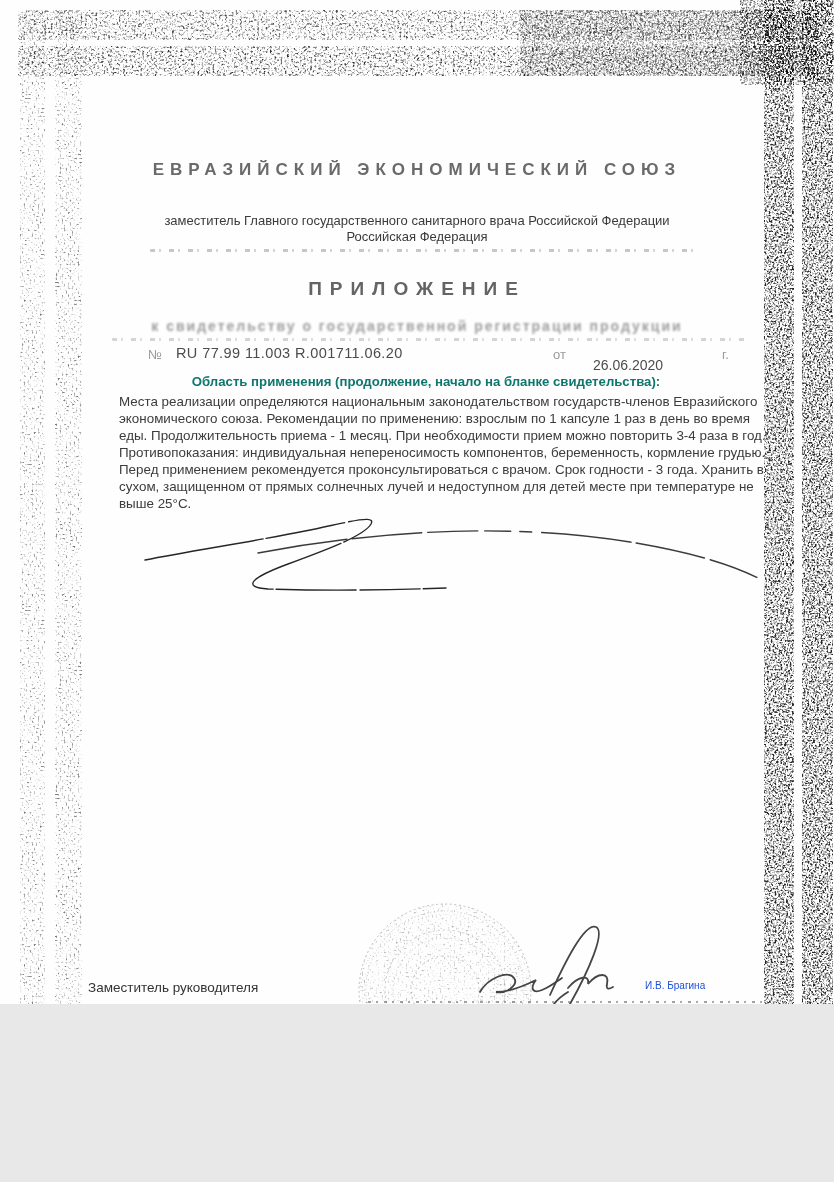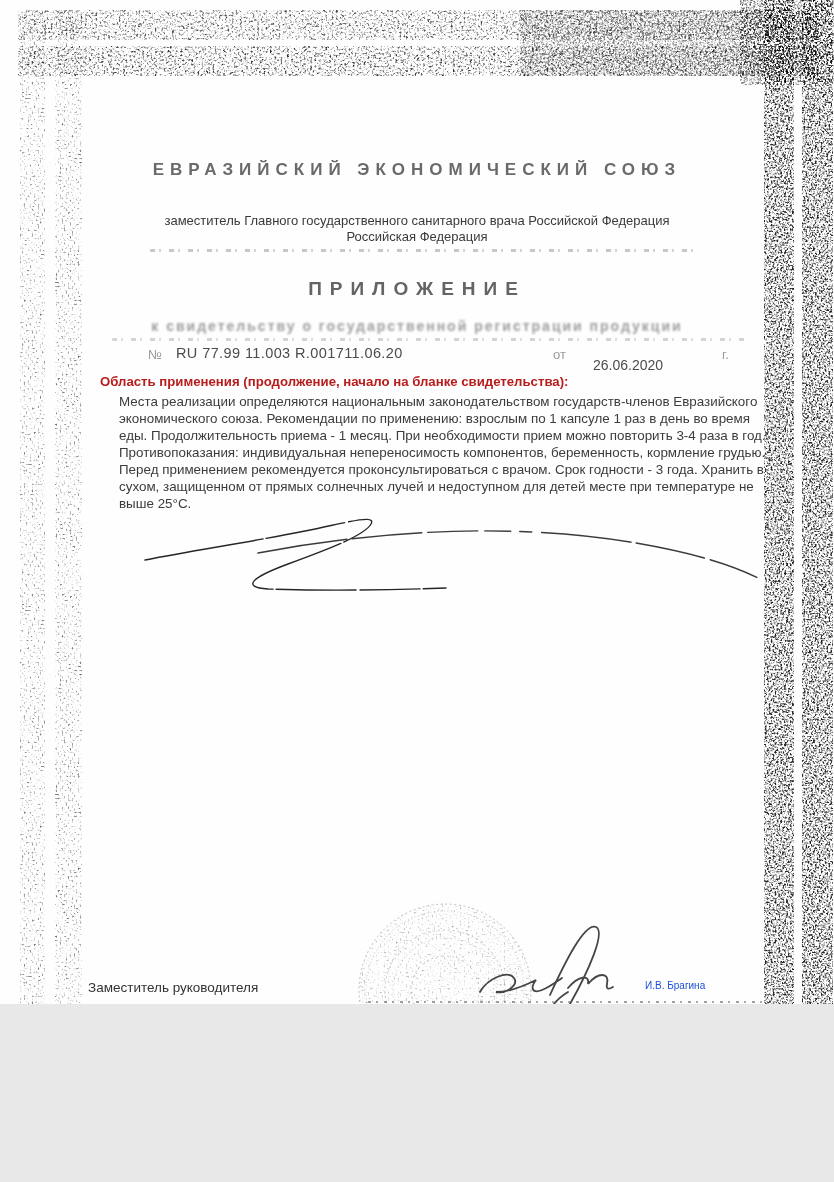--- a/index.html
+++ b/index.html
@@ -29,21 +29,21 @@
     color:#8d8d8d;filter:blur(1px);opacity:.85;}
   .subtitle-underline{top:338px;left:112px;width:636px;opacity:.3;}
   .num-prefix{top:347px;left:148px;font-size:13px;color:#9a9a9a;filter:blur(.5px);}
   .reg-number{top:345px;left:176px;font-size:14.5px;color:#4c4c4c;letter-spacing:.4px;filter:blur(.3px);}
   .date-prep{top:347px;left:553px;font-size:13px;color:#9a9a9a;filter:blur(.6px);}
   .date-value{top:357px;left:593px;font-size:14px;color:#4c4c4c;filter:blur(.3px);}
   .date-suffix{top:347px;left:722px;font-size:13px;color:#9a9a9a;filter:blur(.6px);}
 
   
   .section-heading{top:374px;left:100px;width:652px;font-size:13.2px;font-weight:bold;
-    color:#b91c1c;filter:blur(.2px);}
+    color:#0f766e;filter:blur(.2px);text-align:center;}
   .body-paragraph{top:393px;left:100px;width:652px;font-size:13.4px;line-height:17px;
     color:#3c3c3c;filter:blur(.25px);text-align:left;margin-left:19px;}
 
   
   .deputy-title{top:980px;left:88px;font-size:13.5px;color:#333;filter:blur(.3px);}
   .signer-name{top:980px;left:645px;font-size:10px;color:#1d4ed8;filter:blur(.25px);}
   .sig-dashline{top:1001px;left:368px;width:394px;height:2px;opacity:.55;filter:blur(.2px);
     background:repeating-linear-gradient(90deg,#555 0 3px,transparent 3px 8px,#666 8px 10px,transparent 10px 16px);}
   .fio-faint{top:1009px;left:628px;width:86px;opacity:.35;}
   .frow1{top:1014px;left:92px;width:372px;opacity:.32;}
@@ -104,21 +104,21 @@
       <circle cx="445" cy="990" r="86" stroke-width="1" stroke-dasharray="2 2.6"></circle>
       <circle cx="445" cy="990" r="79" stroke-width="0.8" stroke-dasharray="1 2.4"></circle>
       <circle cx="445" cy="990" r="60" stroke-width="0.9" stroke-dasharray="2 3"></circle>
       <circle cx="445" cy="990" r="52" stroke-width="0.7" stroke-dasharray="1 2.8"></circle>
       <circle cx="445" cy="990" r="34" stroke-width="0.8" stroke-dasharray="2 3.4"></circle>
       <rect x="355" y="900" width="180" height="180" stroke="none" filter="url(#fLight)" clip-path="url(#stampClip)" opacity="0.45"></rect>
     </g>
   </svg>
 
   <div class="abs center union-title">ЕВРАЗИЙСКИЙ ЭКОНОМИЧЕСКИЙ СОЮЗ</div>
-  <div class="abs center official-line">заместитель Главного государственного санитарного врача Российской Федерация</div>
+  <div class="abs center official-line">заместитель Главного государственного санитарного врача Российской Федерации</div>
   <div class="abs center country-line">Российская Федерация</div>
   <div class="abs dashrow address-faint"></div>
 
   <div class="abs center doc-title">ПРИЛОЖЕНИЕ</div>
   <div class="abs center doc-subtitle">к свидетельству о государственной регистрации продукции</div>
   <div class="abs dashrow subtitle-underline"></div>
   <span class="abs num-prefix">№</span>
   <span class="abs reg-number">RU 77.99 11.003 R.001711.06.20</span>
   <span class="abs date-prep">от</span>
   <span class="abs date-value">26.06.2020</span>

